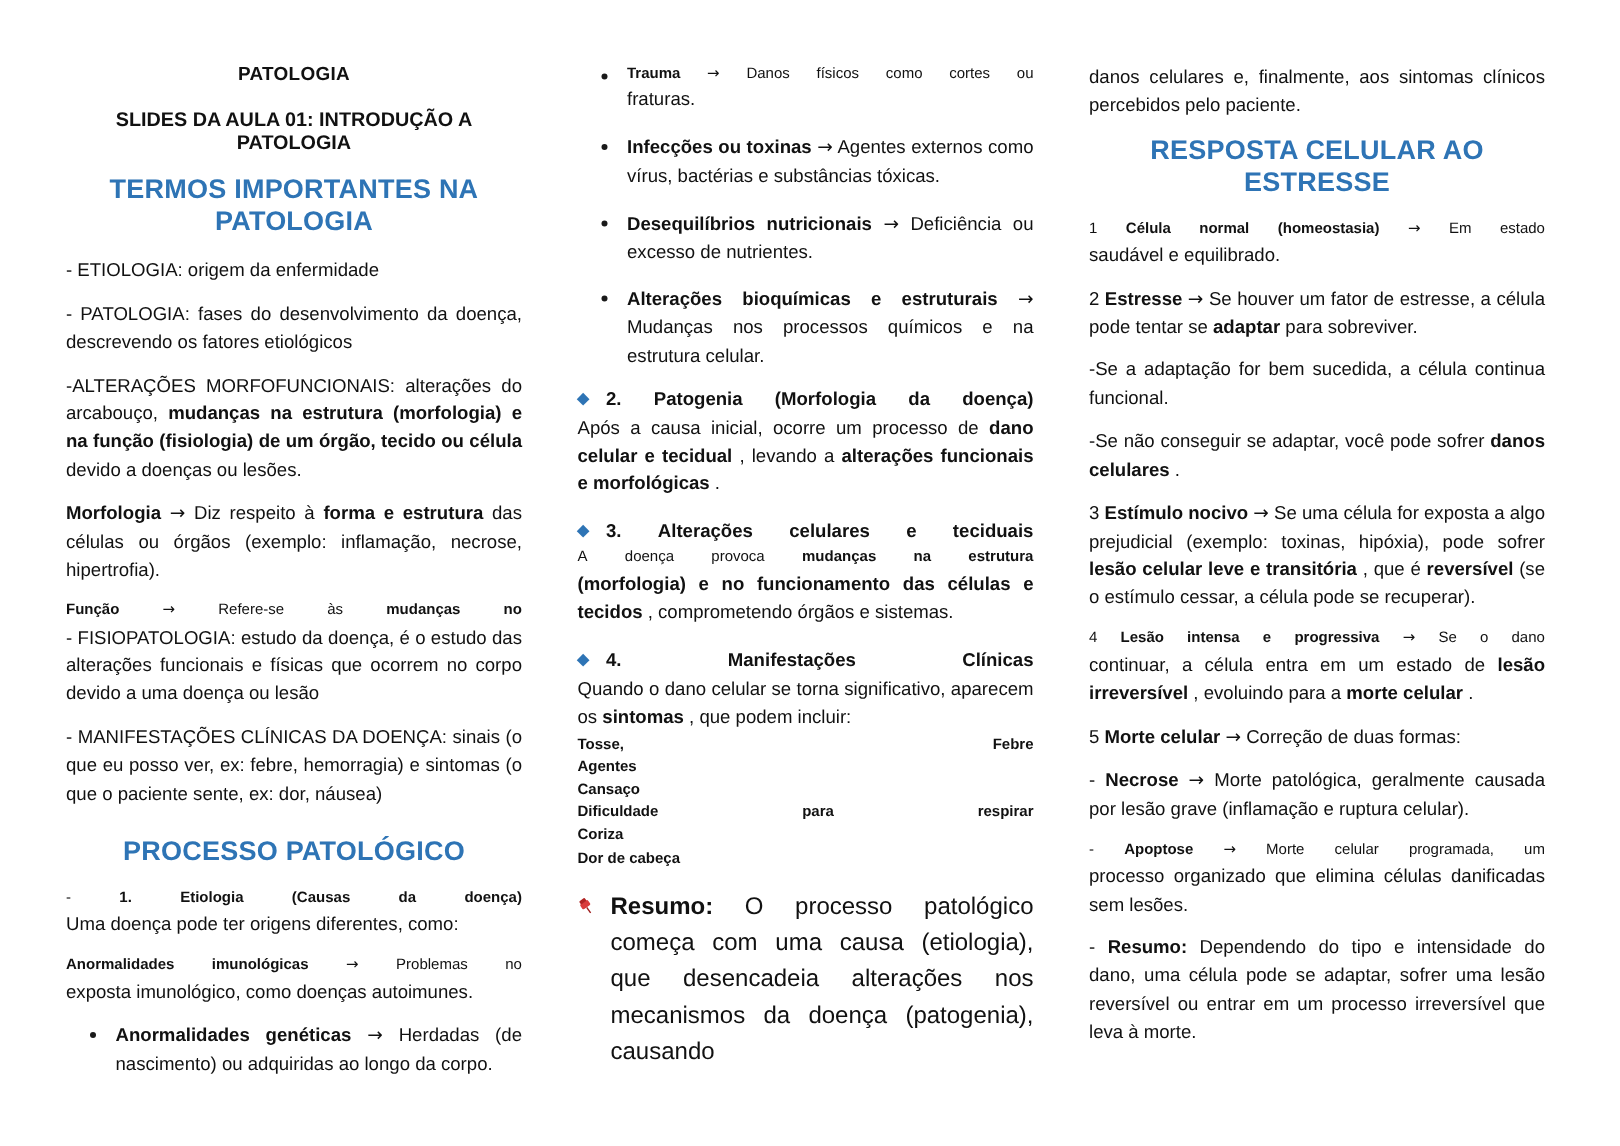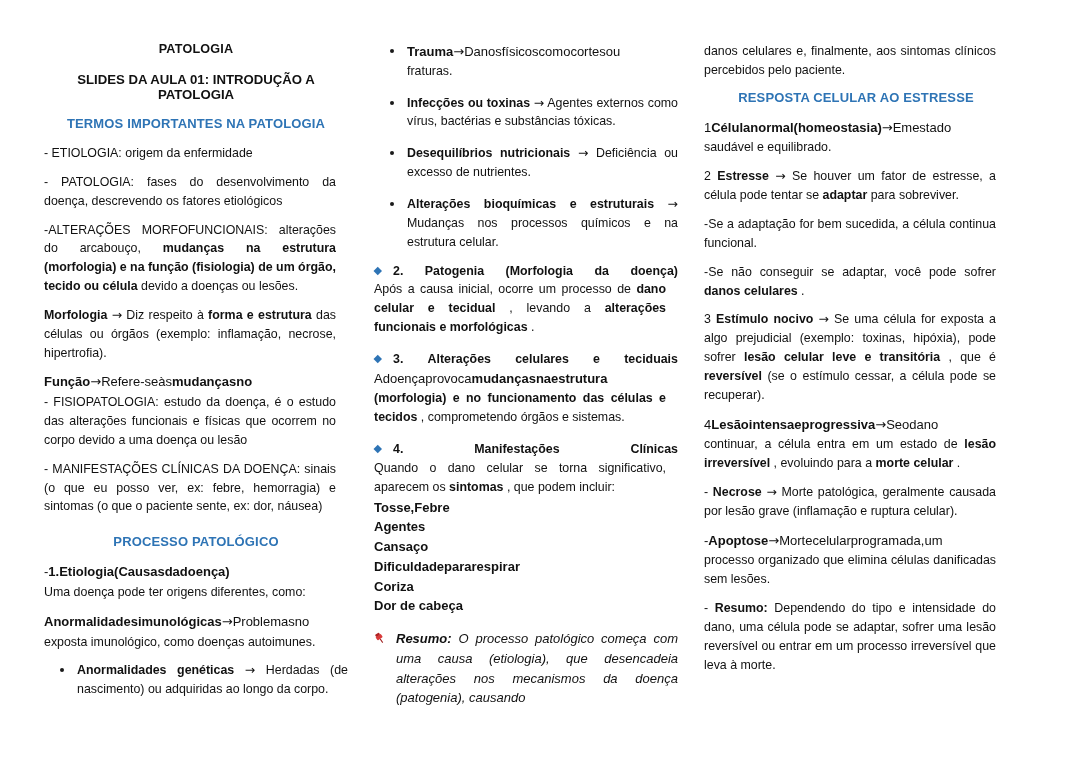--- a/index.html
+++ b/index.html
@@ -20,35 +20,35 @@
     position: relative;
     width: 1080px;
     height: 764px;
     box-sizing: border-box;
     padding: 42px 36px 20px 44px;
     background: #ffffff;
   }
 
   .columns {
     display: flex;
-    gap: 26px;
+    gap: 37px;
     align-items: flex-start;
     height: 100%;
   }
 
   .col {
     width: 304px;
     flex: 0 0 304px;
   }
   .col-2 { width: 304px; flex: 0 0 304px; }
   .col-3 { width: 304px; flex: 0 0 304px; }
 
   
   .p {
-    margin: 0 12px 10px 0;
+    margin: 0 0 10px 0;
     font-size: 12.4px;
     line-height: 1.52;
     text-align: justify;
     text-justify: inter-word;
     -webkit-hyphens: none;
     hyphens: none;
   }
   .p.tight { margin-bottom: 1px; }
   .p.nojust { text-align: left; }
 
@@ -63,21 +63,21 @@
   .h-sub {
     margin: 0 0 14px 0;
     text-align: center;
     font-weight: bold;
     font-size: 13.2px;
   }
   .h-blue {
     margin: 0 0 13px 0;
     text-align: center;
     font-weight: bold;
-    font-size: 13px;
+    font-size: 18px;
     color: #2E74B5;
     letter-spacing: 0.15px;
   }
   .h-blue.sp-top { margin-top: 18px; }
 
   
   ul.bul {
     list-style: none;
     margin: 0 0 10px 0;
     padding: 0;
@@ -122,34 +122,34 @@
     width: 5.5px;
     height: 5.5px;
     background: #2E74B5;
     transform: rotate(45deg);
   }
   .dia-head .num { margin-right: 0; }
 
   
   .spread {
     display: flex;
-    font-size: 13px;
+    justify-content: space-between;
+    font-size: 10px;
     line-height: 1.52;
     white-space: nowrap;
   }
 
   
   .pin-p {
     position: relative;
     padding-left: 22px;
     margin: 0 0 10px 0;
-    font-size: 13px;
+    font-size: 16px;
     line-height: 1.52;
     text-align: justify;
-    font-style: italic;
   }
   .pin-icon {
     position: absolute;
     left: 0;
     top: 1px;
     width: 14px;
     height: 14px;
     display: block;
   }
 
@@ -361,20 +361,21 @@
           <span class="b">e</span>
           <span class="b">progressiva</span>
           <span class="arrow">→</span>
           <span>Se</span>
           <span>o</span>
           <span>dano</span>
         </span>
       </p>
       <p class="p"><span>continuar, a célula entra em um estado de </span><span class="b">lesão irreversível</span><span> , evoluindo para a </span><span class="b">morte celular</span><span> .</span></p>
 
+      <p class="p"><span>5 </span><span class="b">Morte celular</span> <span class="arrow">→</span><span> Correção de duas formas:</span></p>
 
       <p class="p"><span>- </span><span class="b">Necrose</span> <span class="arrow">→</span><span> Morte patológica, geralmente causada por lesão grave (inflamação e ruptura celular).</span></p>
 
       <p class="p tight">
         <span class="spread">
           <span>- </span>
           <span class="b">Apoptose</span>
           <span class="arrow">→</span>
           <span>Morte</span>
           <span>celular</span>

